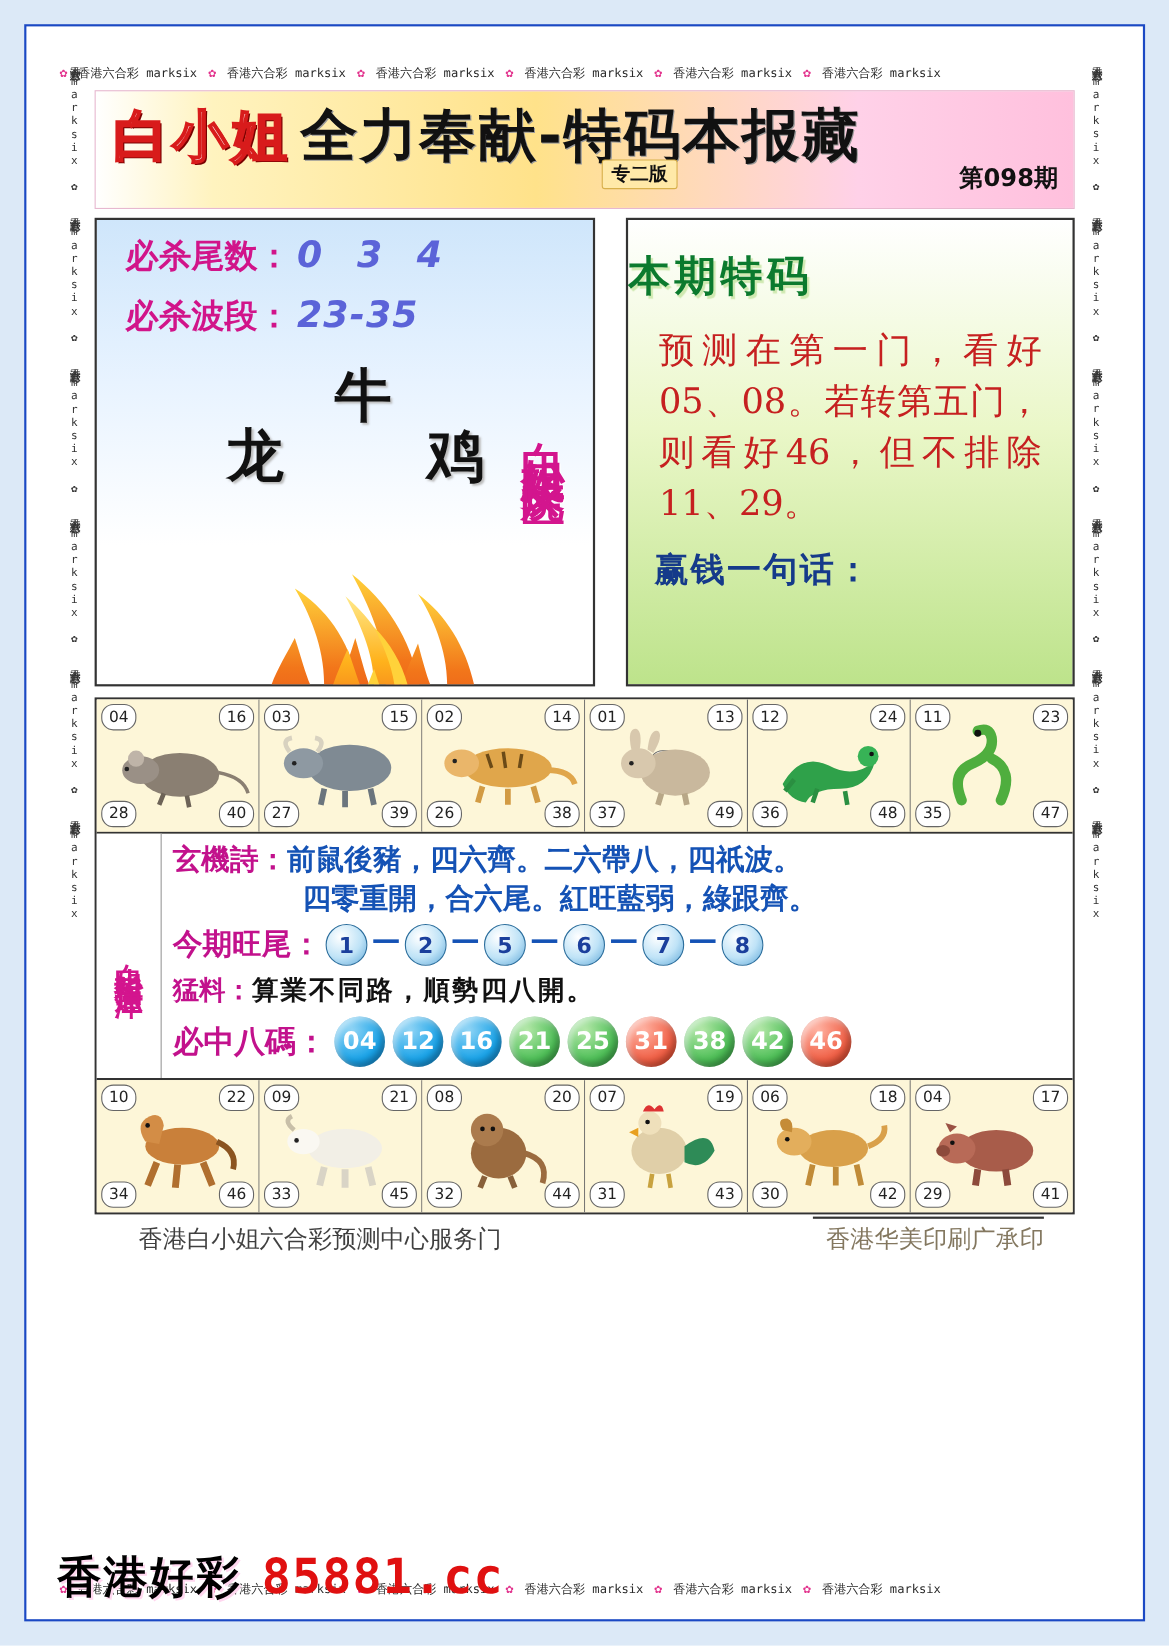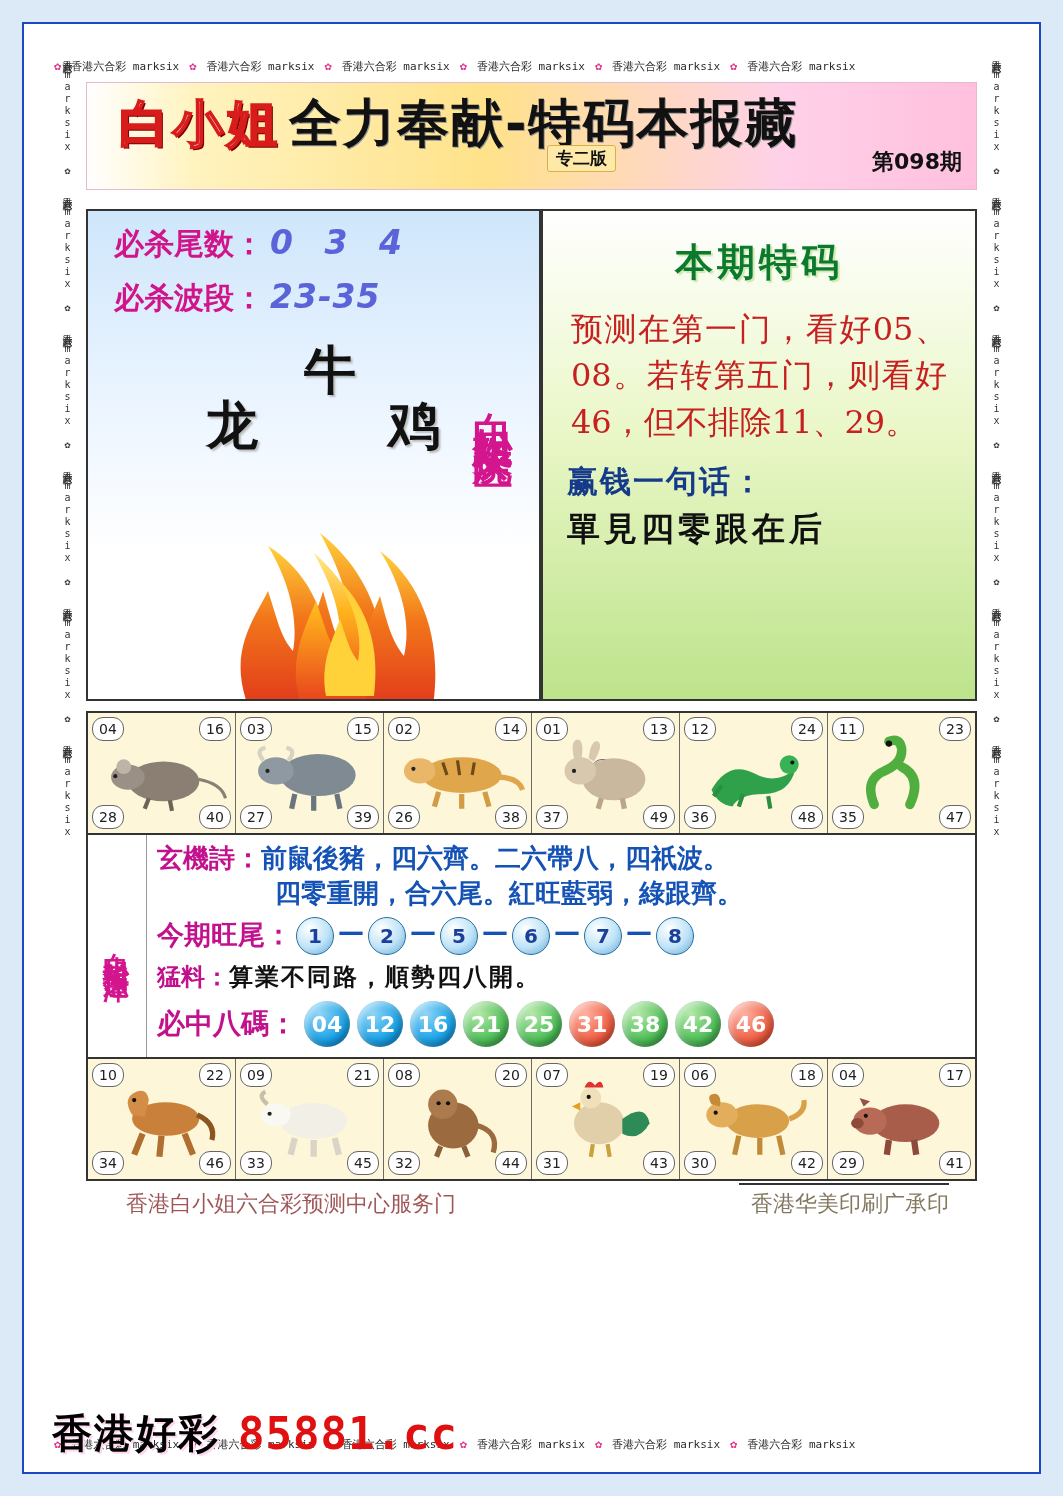--- a/index.html
+++ b/index.html
@@ -49,21 +49,21 @@
   }
 
   
   .banner{
     position:relative;height:108px;
     background:linear-gradient(90deg,#ffffff 0%,#fff3bf 12%,#ffe28a 45%,#ffd1e8 78%,#ffc0dd 100%);
     border:1px solid #e7b8cf;
     box-sizing:border-box;
   }
   .banner-title{
-    position:absolute;left:28px;top:6px;right:8px;
+    position:absolute;left:12px;top:6px;right:8px;
     display:flex;align-items:center;gap:4px;
   }
   .bt-red{
     font-size:50px;font-weight:bold;color:#ffffff;
     -webkit-text-stroke:2px #d81b1b;
     text-shadow:2px 2px 0 #7a0000;
     font-family:"DejaVu Sans","Liberation Sans",sans-serif;
     letter-spacing:4px;
     padding:0 4px;
   }
@@ -77,21 +77,21 @@
     font-size:22px;font-weight:bold;color:#111;
   }
   .banner-sub{
     position:absolute;left:460px;top:62px;
     font-size:17px;font-weight:bold;color:#111;
     background:#ffe9a8;border:1px solid #d8b04b;padding:1px 8px;border-radius:3px;
   }
 
   
   .panels{
-    position:relative;margin-top:19px;height:492px;display:flex;gap:0;
+    position:relative;margin-top:8px;height:426px;display:flex;gap:28px;
   }
   .panel{
     border:2px solid #333;box-sizing:border-box;position:relative;overflow:hidden;
   }
   .panel.left{
     width:455px;
     background:linear-gradient(180deg,#cfe6fb 0%,#e8f3ff 35%,#ffffff 70%,#ffffff 100%);
   }
   .panel.right{
     flex:1;
@@ -114,21 +114,21 @@
 
   .flames{position:absolute;left:120px;top:240px;width:250px;height:260px;}
   .vert-red{
     position:absolute;right:18px;top:170px;
     writing-mode:vertical-rl;text-orientation:upright;
     font-size:40px;font-weight:bold;color:#d3158e;letter-spacing:8px;
     text-shadow:1px 1px 0 #fff;
   }
 
   .r-title{
-    text-align:center;margin-top:26px;font-size:38px;font-weight:bold;color:#0b7a2e;
+    margin-top:26px;font-size:38px;font-weight:bold;color:#0b7a2e;
     text-shadow:2px 2px 1px #cfe9b0;letter-spacing:4px;
   }
   .r-body{
     margin:18px 28px 0 28px;font-size:32px;color:#c62020;line-height:1.45;
     font-family:"DejaVu Serif","Liberation Serif",serif;
     text-align:justify;
   }
   .r-foot1{
     margin:16px 0 0 24px;font-size:31px;font-weight:bold;color:#153a8a;letter-spacing:2px;
   }
@@ -202,21 +202,21 @@
     box-shadow:inset -3px -4px 6px rgba(0,0,0,.25), inset 3px 3px 6px rgba(255,255,255,.6);
   }
   .b-blue{background:radial-gradient(circle at 35% 28%,#8fd4f5,#1aa3e8 60%,#0b76b8 100%);}
   .b-green{background:radial-gradient(circle at 35% 28%,#b4e8a8,#4fbf58 60%,#2c8c39 100%);}
   .b-red{background:radial-gradient(circle at 35% 28%,#ffb1a1,#f06046 60%,#c83418 100%);}
 
   .footer-line{
     position:relative;height:44px;
   }
   .footer-line .l{
-    position:absolute;left:40px;top:8px;font-size:22px;color:#7f1d1d;opacity:.75;
+    position:absolute;left:40px;top:8px;font-size:22px;color:#000000;opacity:.75;
   }
   .footer-line .r{
     position:absolute;right:28px;top:8px;font-size:22px;color:#5a4a2a;opacity:.75;
   }
   .footer-line .rule{
     position:absolute;right:28px;top:2px;width:210px;border-top:2px solid #333;
   }
 
   
   .brand{
@@ -310,21 +310,20 @@
           </svg>
         </div>
 
         <div class="vert-red">白小姐炎烧区</div>
       </div>
 
       <div class="panel right">
         <div class="r-title">本期特码</div>
         <div class="r-body">预测在第一门，看好05、08。若转第五门，则看好46，但不排除11、29。</div>
         <div class="r-foot1">赢钱一句话：</div>
-        <div class="r-foot2">單見四零跟在后</div>
       </div>
     </div>
 
     <div class="lower">
 
       <div class="animal-row">
 
         <div class="acell">
           <div class="n tl">04</div>
           <div class="n tr">16</div>

